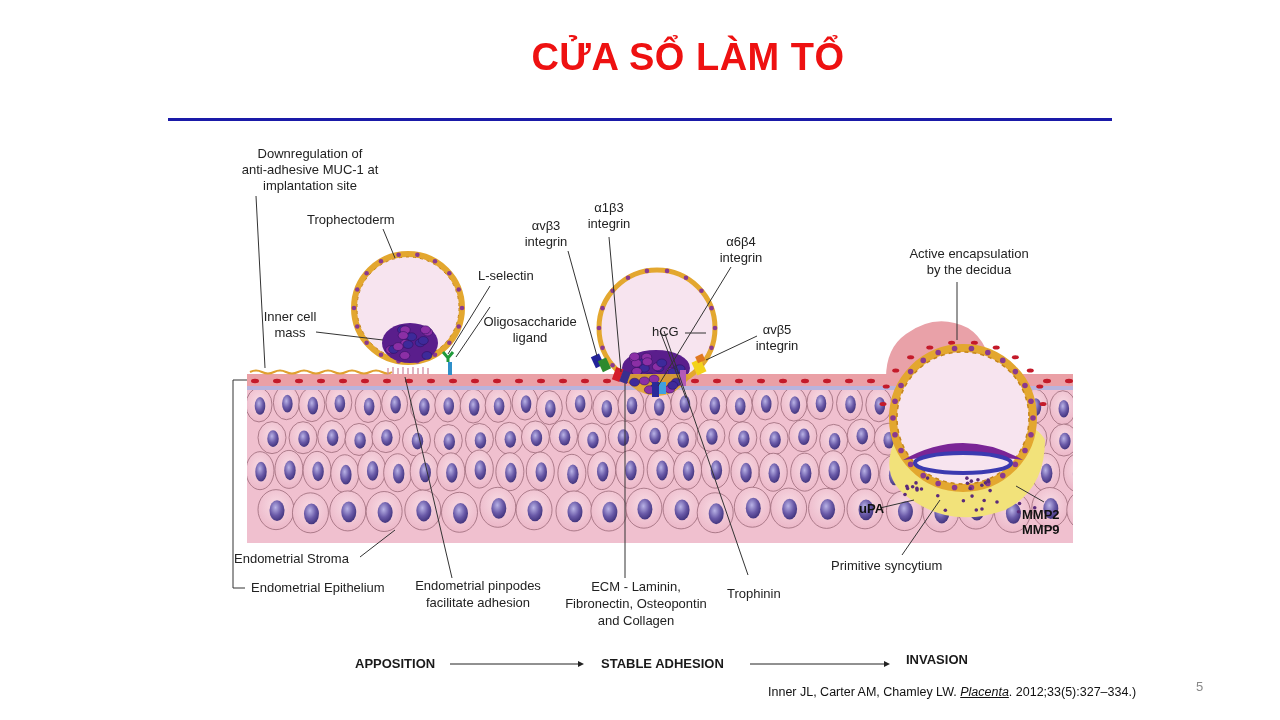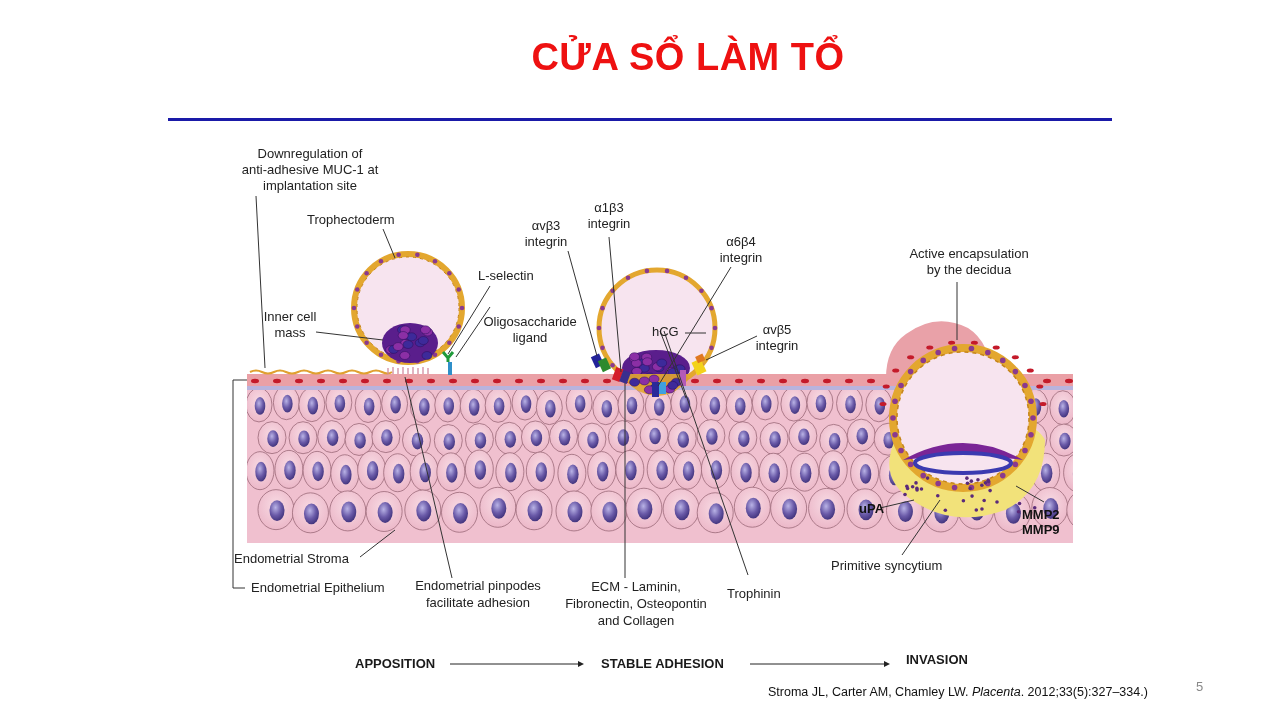--- a/index.html
+++ b/index.html
@@ -5,21 +5,21 @@
   html, body { margin:0; padding:0; background:#ffffff; }
   body { width:1280px; height:720px; position:relative; overflow:hidden; font-family:"Liberation Sans", sans-serif; }
   .title { position:absolute; left:0; width:1376px; top:36px; text-align:center; color:#ee1111; font-weight:bold; font-size:38px; letter-spacing:0.5px; }
   .title-rule { position:absolute; left:168px; top:118px; width:944px; height:3px; background:#1a1aa8; }
   svg#fig { position:absolute; left:0; top:0; }
   .lbl { font-family:"Liberation Sans", sans-serif; font-size:13px; fill:#222; }
   .lbl-b { font-family:"Liberation Sans", sans-serif; font-size:13px; fill:#111; font-weight:bold; }
   .lbl-stage { font-family:"Liberation Sans", sans-serif; font-size:13px; fill:#1a1a1a; font-weight:bold; }
   .lead { stroke:#333; stroke-width:1; fill:none; }
   .citation { position:absolute; left:768px; top:685px; font-size:12.5px; color:#111; white-space:nowrap; }
-  .citation i { font-style:italic; }
+  .citation i { font-style:italic;text-decoration:underline; }
   .page-num { position:absolute; left:1196px; top:679px; font-size:13px; color:#888; }
 </style>
 </head>
 <body>
 
 <div class="title">CỬA SỔ LÀM TỔ</div>
 <div class="title-rule"></div>
 
 <svg id="fig" width="1280" height="720" viewBox="0 0 1280 720">
   <defs>
@@ -576,14 +576,14 @@
     <text class="lbl-stage" x="355" y="668">APPOSITION</text>
     <line x1="450" y1="664" x2="578" y2="664" stroke="#222" stroke-width="1"></line>
     <path d="M578 661 l6 3 l-6 3 z" fill="#222"></path>
     <text class="lbl-stage" x="601" y="668">STABLE ADHESION</text>
     <line x1="750" y1="664" x2="884" y2="664" stroke="#222" stroke-width="1"></line>
     <path d="M884 661 l6 3 l-6 3 z" fill="#222"></path>
     <text class="lbl-stage" x="906" y="664">INVASION</text>
   </g>
 </svg>
 
-<div class="citation"><span>Stroma JL, Carter AM, Chamley LW. </span><i>Placenta</i><span>. 2012;33(5):327–334.)</span></div>
+<div class="citation"><span>Inner JL, Carter AM, Chamley LW. </span><i>Placenta</i><span>. 2012;33(5):327–334.)</span></div>
 <div class="page-num">5</div>
 
 </body></html>

